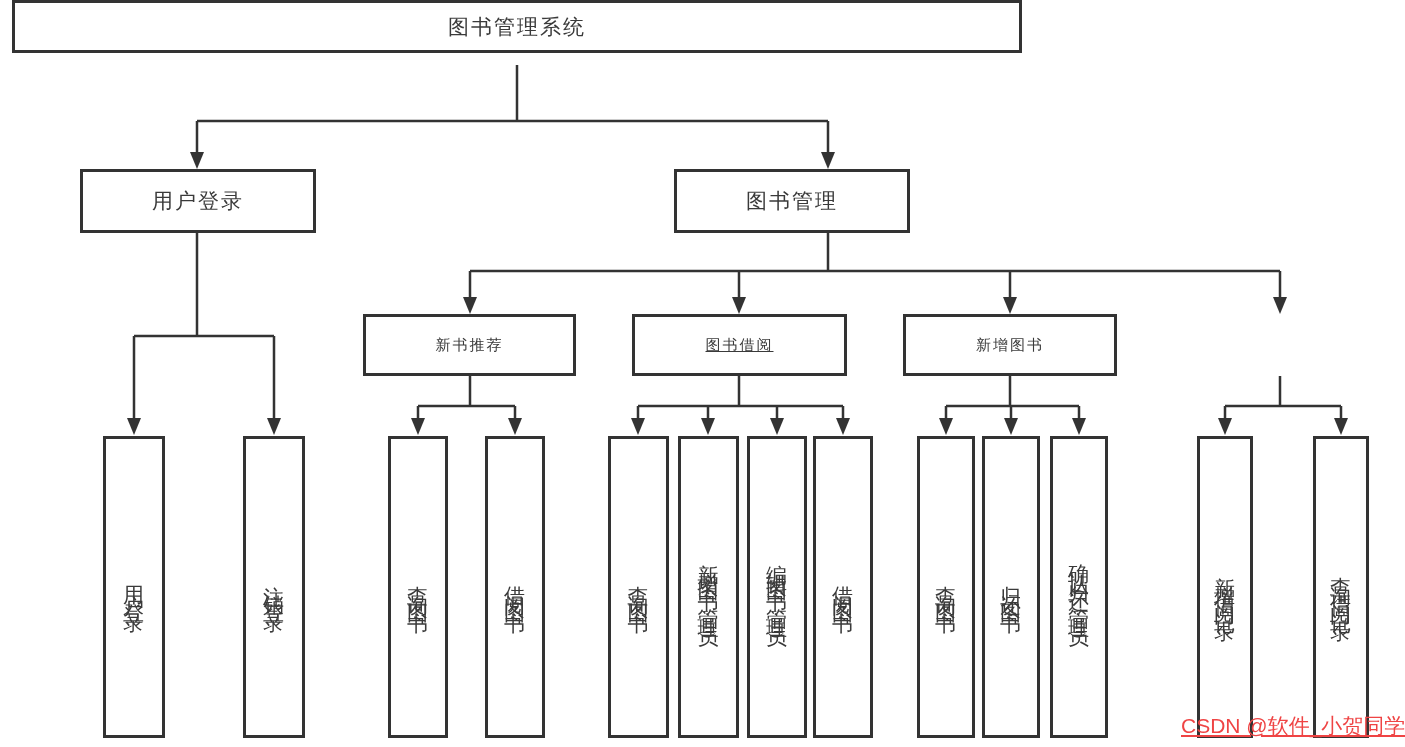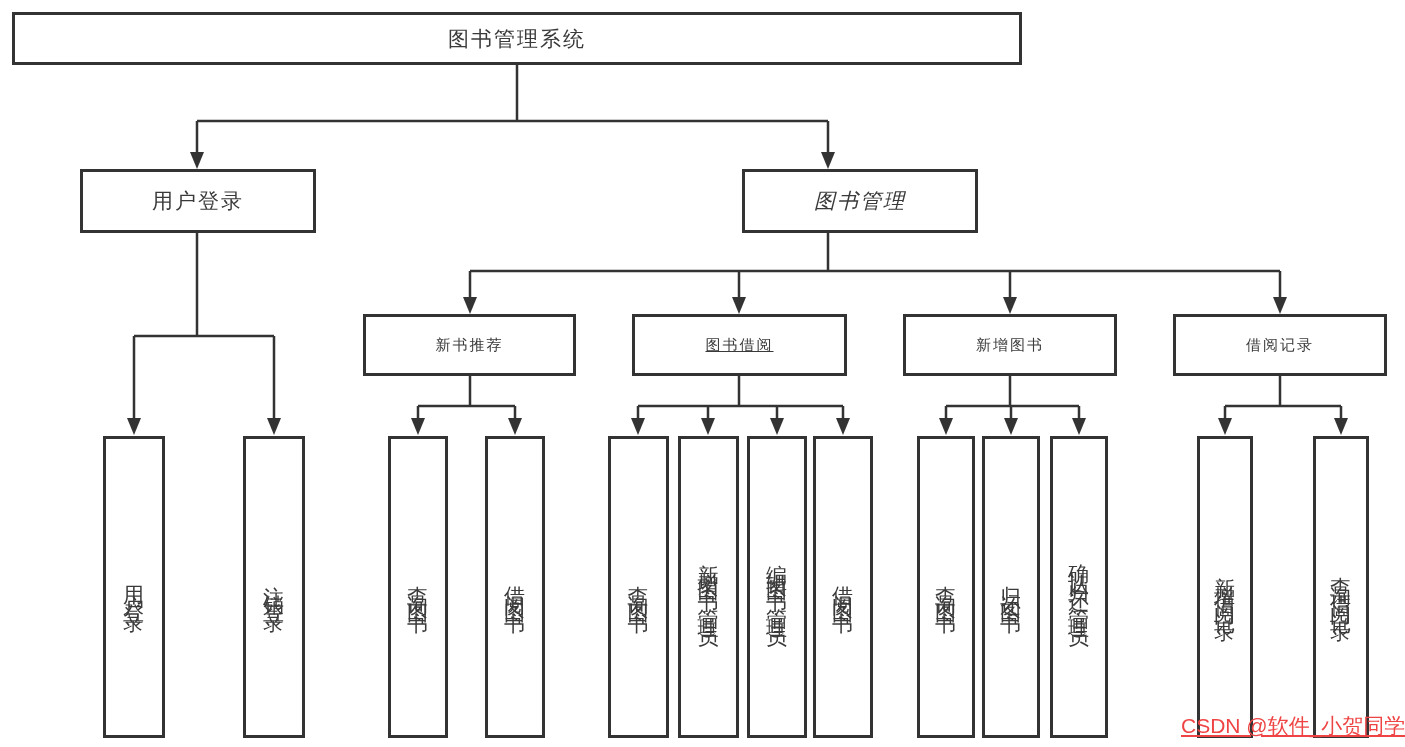--- a/index.html
+++ b/index.html
@@ -8,21 +8,21 @@
     position:relative; width:1405px; height:747px;
     background:#ffffff; overflow:hidden;
     font-family:"Liberation Sans", sans-serif;
   }
   .connectors { position:absolute; left:0; top:0; width:1405px; height:747px; }
   .box {
     position:absolute; background:#ffffff; border:3px solid #333333;
     display:flex; align-items:center; justify-content:center;
     color:#3a3a3a; text-align:center;
   }
-  .root-box { left:12px; top:12px; width:1010px; height:53px; font-size:21px; letter-spacing:2px; }
+  .root-box { left:12px; top:0; width:1010px; height:53px; font-size:21px; letter-spacing:2px; }
   .lvl2 { top:169px; height:64px; width:236px; font-size:21px; letter-spacing:2px; }
   .lvl3 { top:314px; height:62px; font-size:15px; letter-spacing:2px; }
   .leaf {
     top:436px; height:302px;
     writing-mode:vertical-lr; text-orientation:mixed;
     font-size:21px; letter-spacing:9px; line-height:1;
   }
   .watermark {
     position:absolute; left:1181px; top:712px;
     font-size:21px; color:#ef4444; white-space:nowrap; z-index:5;text-decoration:underline;
@@ -62,26 +62,25 @@
       <polygon points="1004,418 1018,418 1011,435"></polygon>
       <polygon points="1072,418 1086,418 1079,435"></polygon>
       <polygon points="1218,418 1232,418 1225,435"></polygon>
       <polygon points="1334,418 1348,418 1341,435"></polygon>
     </g>
   </svg>
 
   <div class="box root-box">图书管理系统</div>
 
   <div class="box lvl2" style="left:80px;">用户登录</div>
-  <div class="box lvl2" style="left:742px;font-style:italic;">图书管理</div>
+  <div class="box lvl2" style="left:674px;">图书管理</div>
 
   <div class="box lvl3" style="left:363px; width:213px;">新书推荐</div>
   <div class="box lvl3" style="left:632px; width:215px;text-decoration:underline;">图书借阅</div>
   <div class="box lvl3" style="left:903px; width:214px;">新增图书</div>
-  <div class="box lvl3" style="left:1173px; width:214px;">借阅记录</div>
 
   <div class="box leaf" style="left:103px; width:62px;">用户登录</div>
   <div class="box leaf" style="left:243px; width:62px;">注销登录</div>
 
   <div class="box leaf" style="left:388px; width:60px;">查询图书</div>
   <div class="box leaf" style="left:485px; width:60px;">借阅图书</div>
 
   <div class="box leaf" style="left:608px; width:61px;">查询图书</div>
   <div class="box leaf" style="left:678px; width:61px;">新增图书（管理员）</div>
   <div class="box leaf" style="left:747px; width:60px;">编辑图书（管理员）</div>

